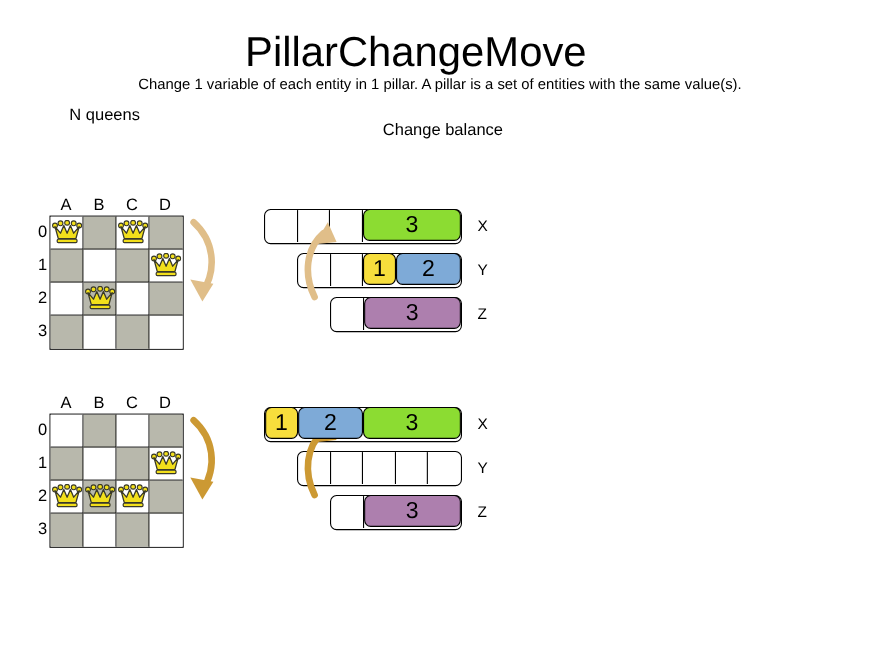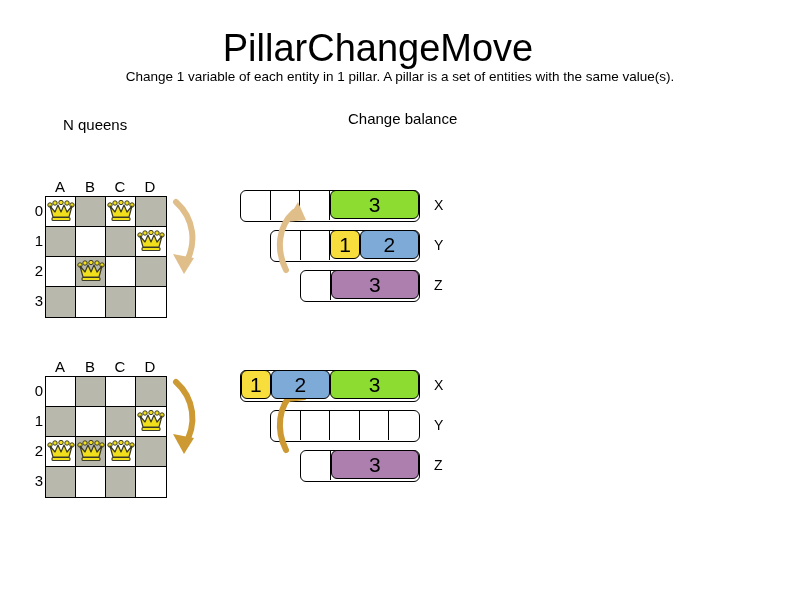--- a/index.html
+++ b/index.html
@@ -37,21 +37,21 @@
     font-size: 13.5px;
     line-height: 18px;
   }
 
   
   .section-heading {
     position: absolute;
     font-size: 15px;
     white-space: nowrap;
   }
-  #heading-nqueens { left: 63px; top: 116px; }
+  #heading-nqueens { left: 63px; top: 96px; }
   #heading-cloud   { left: 348px; top: 110px; }
 
   
   .board-block { position: absolute; }
   #board-block-top    { left: 27px; top: 178px; }
   #board-block-bottom { left: 27px; top: 358px; }
 
   .file-labels {
     position: absolute;
     left: 18px;

